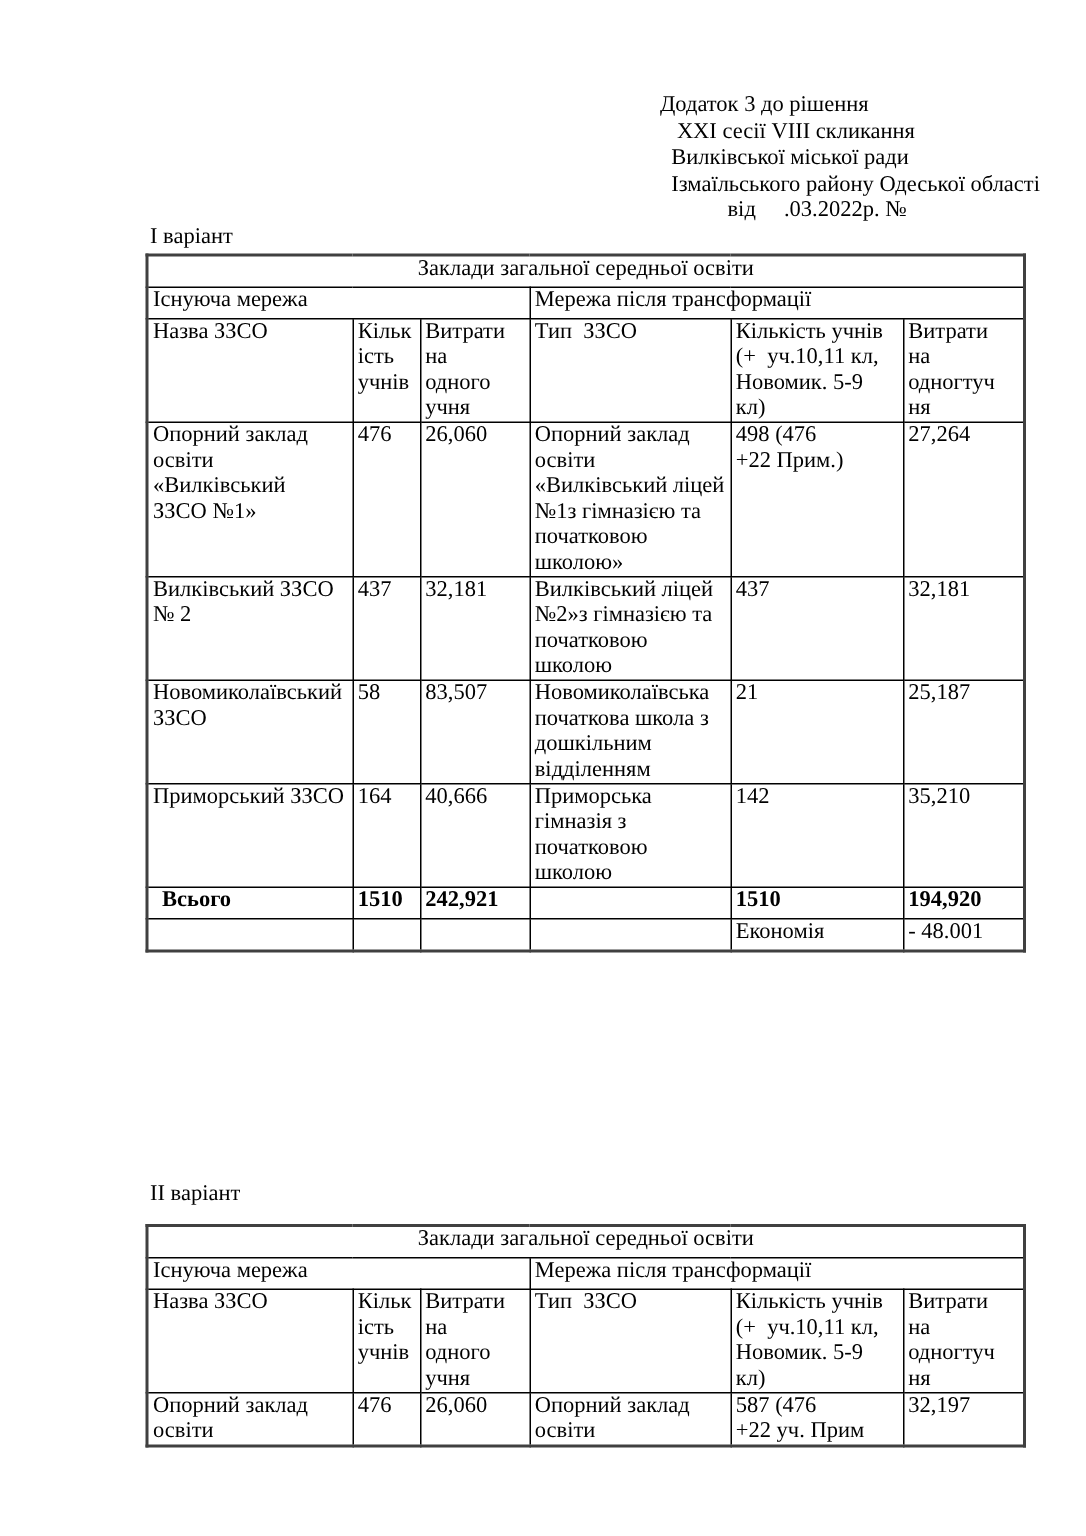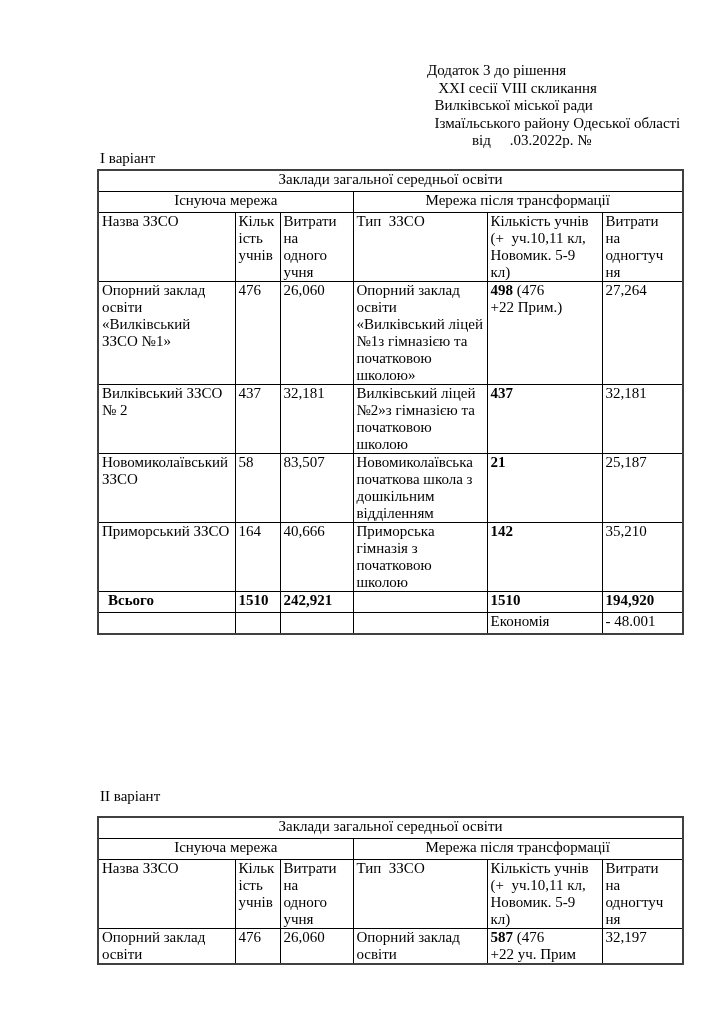--- a/index.html
+++ b/index.html
@@ -8,21 +8,21 @@
     width: 724px;
     height: 1024px;
     background: #ffffff;
     font-family: "Liberation Serif", "DejaVu Serif", serif;
     font-size: 15px;
     color: #000000;
     overflow: hidden;
   }
   .header-block {
     position: absolute;
-    left: 427px;
+    left: 440px;
     top: 62px;
     line-height: 17.5px;
     white-space: pre-wrap;
   }
   .variant-label { position: absolute; left: 100px; white-space: pre-wrap; }
   .variant1-label { top: 150px; font-family: Liberation Serif, serif; }
   .variant2-label { top: 788px; }
 
   table.doc-table {
     position: absolute;
@@ -38,24 +38,24 @@
   table.table2 { top: 816px; }
   .doc-table td {
     border: 1px solid #000;
     padding: 0 3px;
     vertical-align: top;
     text-align: left;
     white-space: pre-wrap;
     overflow: hidden;
   }
   .title-row td { text-align: center; height: 20px; }
-  .group-row td { height: 20px; text-align: center; }
+  .group-row td { height: 20px; }
   .group-left { text-align: center; }
   .group-right { font-weight: normal; }
-  .b { font-weight: bold; }
+  .b { font-weight: normal; }
   .total-row td { font-weight: bold; height: 20px; }
   .total-label { padding-left: 9px !important; }
   .economy-row td { height: 20px; }
 </style>
 </head>
 <body>
 
 <div class="page">
 
   <div class="header-block">Додаток 3 до рішення

